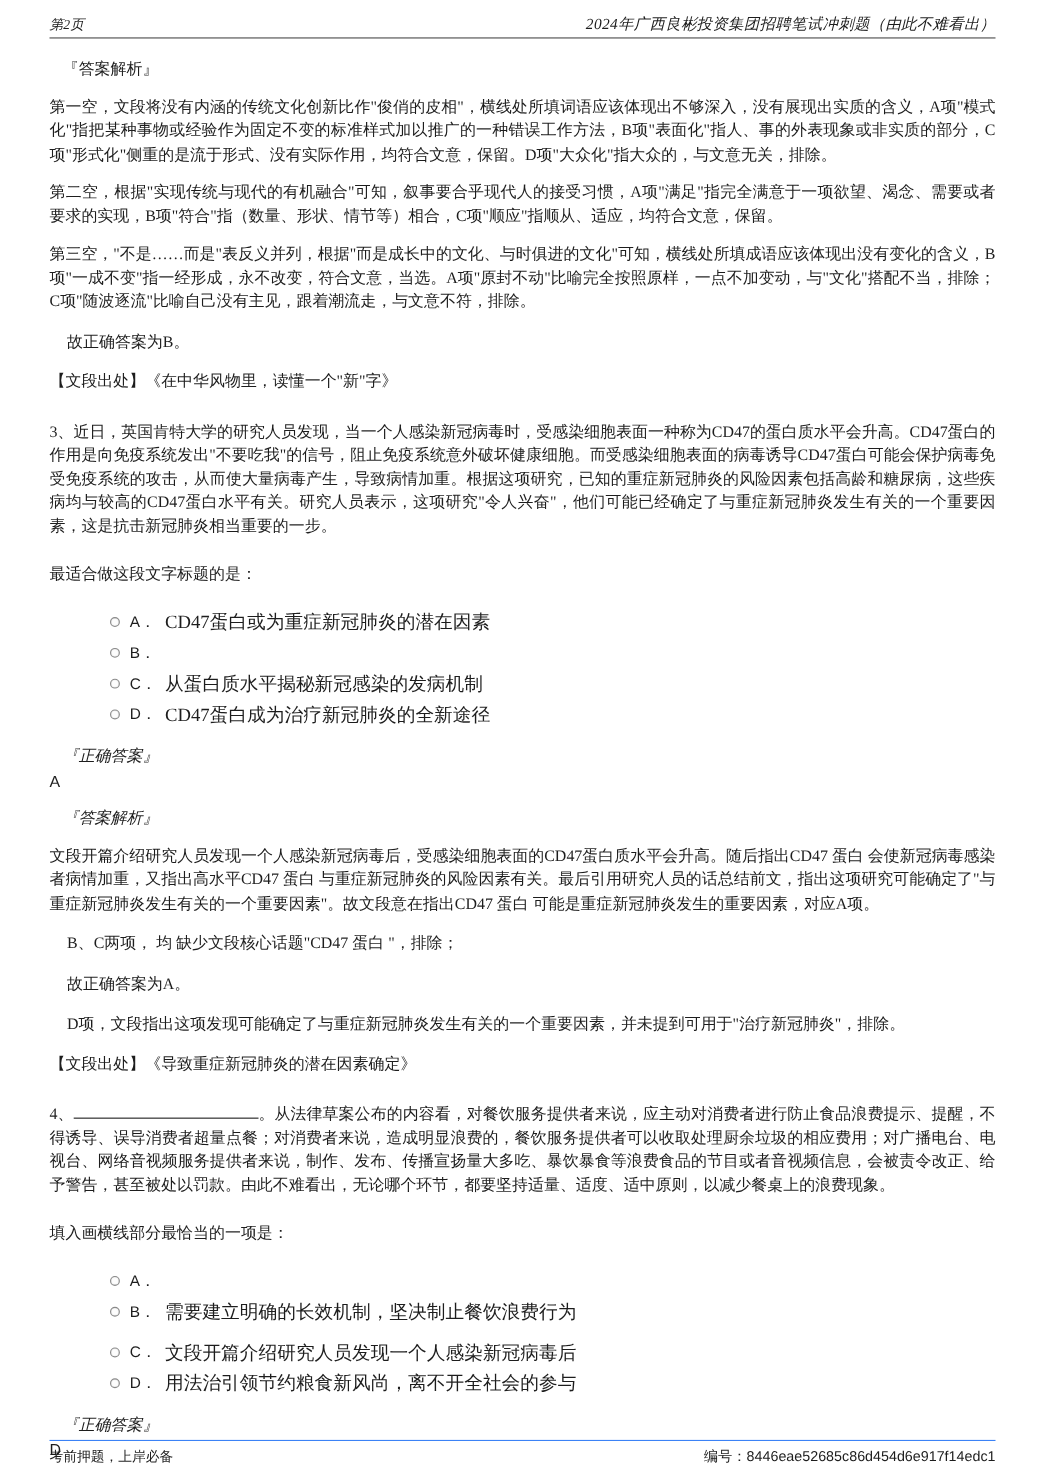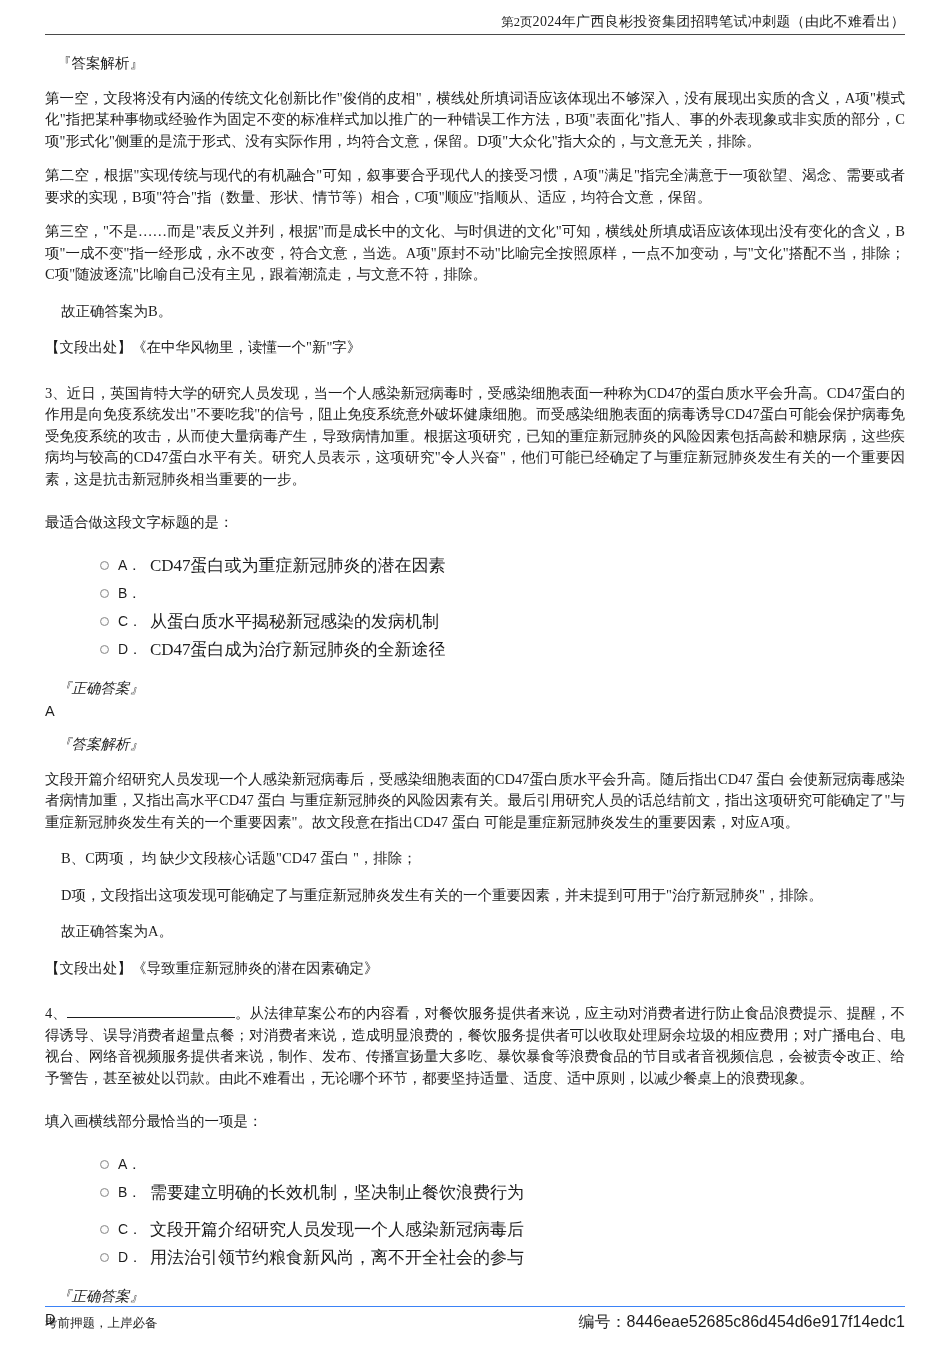--- a/index.html
+++ b/index.html
@@ -7,23 +7,24 @@
   body {
     width: 950px; height: 1345px;
     position: relative;
     font-family: "Liberation Serif", "DejaVu Serif", serif;
     color: #1d1d1d;
     overflow: hidden;
   }
   .page { padding: 0 45px; }
 
   .header {
-    display: flex; justify-content: flex-end; align-items: flex-end;
+    display: flex; justify-content: space-between; align-items: flex-end;
     padding-top: 13px; padding-bottom: 3px;
     border-bottom: 1px solid #4a4a4a;
+    font-style: italic;
   }
   .page-num { font-size: 12.5px; }
   .doc-title { font-size: 14px; letter-spacing: 0.3px; }
 
   .content { padding-top: 16px; font-size: 14.5px; line-height: 21.5px; }
 
   .bracket-label { margin: 2px 0 13px 12px; }
   .para { text-align: justify; margin: 13px 0; }
   .single { margin: 15px 16px; }
   .source { margin: 15px 0 24px 0; }
@@ -49,21 +50,21 @@
     display: inline-block; width: 168px; height: 13px;
     border-bottom: 1px solid #1d1d1d; vertical-align: baseline;
   }
 
   .footer {
     position: absolute; left: 45px; right: 45px; bottom: 12px;
     border-top: 1px solid #3b82f6; padding-top: 5px;
     display: flex; justify-content: space-between; align-items: baseline;
     font-size: 12.5px;
   }
-  .footer .code { font-family: "Liberation Sans", sans-serif; font-size: 16px; }
+  .footer .code { font-family: "Liberation Sans", sans-serif; font-size: 13px; }
 </style>
 </head>
 <body>
 
 <div class="page">
 
   <div class="header">
     <span class="page-num">第2页</span>
     <span class="doc-title">2024年广西良彬投资集团招聘笔试冲刺题（由此不难看出）</span>
   </div>
@@ -103,22 +104,22 @@
     </div>
 
     <div class="answer-block">
       <div class="bracket-label">『正确答案』</div>
       <div class="answer-letter">A</div>
       <div class="bracket-label">『答案解析』</div>
     </div>
 
     <p class="para">文段开篇介绍研究人员发现一个人感染新冠病毒后，受感染细胞表面的CD47蛋白质水平会升高。随后指出CD47 蛋白 会使新冠病毒感染者病情加重，又指出高水平CD47 蛋白 与重症新冠肺炎的风险因素有关。最后引用研究人员的话总结前文，指出这项研究可能确定了"与重症新冠肺炎发生有关的一个重要因素"。故文段意在指出CD47 蛋白 可能是重症新冠肺炎发生的重要因素，对应A项。</p>
     <p class="single">B、C两项， 均 缺少文段核心话题"CD47 蛋白 "，排除；</p>
+    <p class="single">故正确答案为A。</p>
     <p class="single">D项，文段指出这项发现可能确定了与重症新冠肺炎发生有关的一个重要因素，并未提到可用于"治疗新冠肺炎"，排除。</p>
-    <p class="single">故正确答案为A。</p>
     <p class="source">【文段出处】《导致重症新冠肺炎的潜在因素确定》</p>
 
     <p class="para stem"><span>4、</span><span class="blank"></span><span>。从法律草案公布的内容看，对餐饮服务提供者来说，应主动对消费者进行防止食品浪费提示、提醒，不得诱导、误导消费者超量点餐；对消费者来说，造成明显浪费的，餐饮服务提供者可以收取处理厨余垃圾的相应费用；对广播电台、电视台、网络音视频服务提供者来说，制作、发布、传播宣扬量大多吃、暴饮暴食等浪费食品的节目或者音视频信息，会被责令改正、给予警告，甚至被处以罚款。由此不难看出，无论哪个环节，都要坚持适量、适度、适中原则，以减少餐桌上的浪费现象。</span></p>
     <p class="prompt">填入画横线部分最恰当的一项是：</p>
 
     <div class="options">
       <div class="option">
         <span class="radio"></span>
         <span class="letter">A．</span>
       </div>

